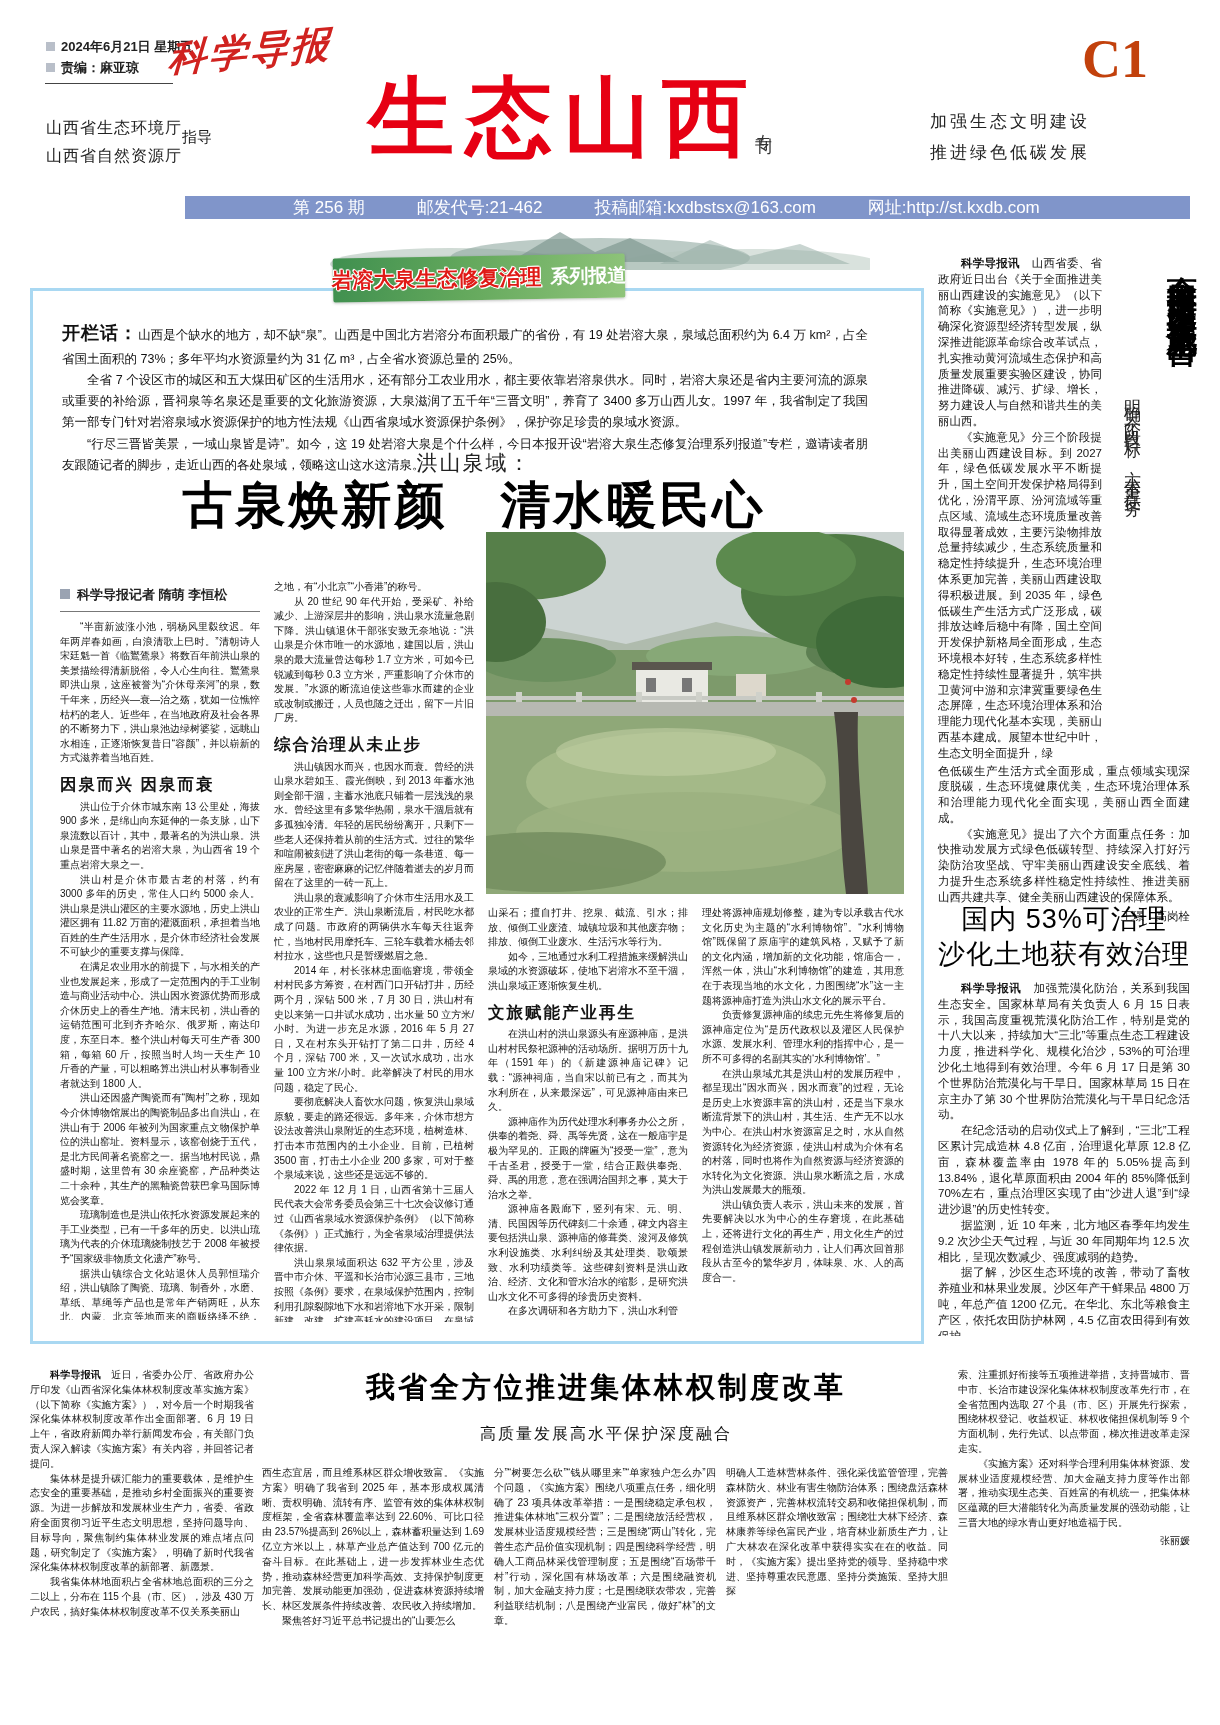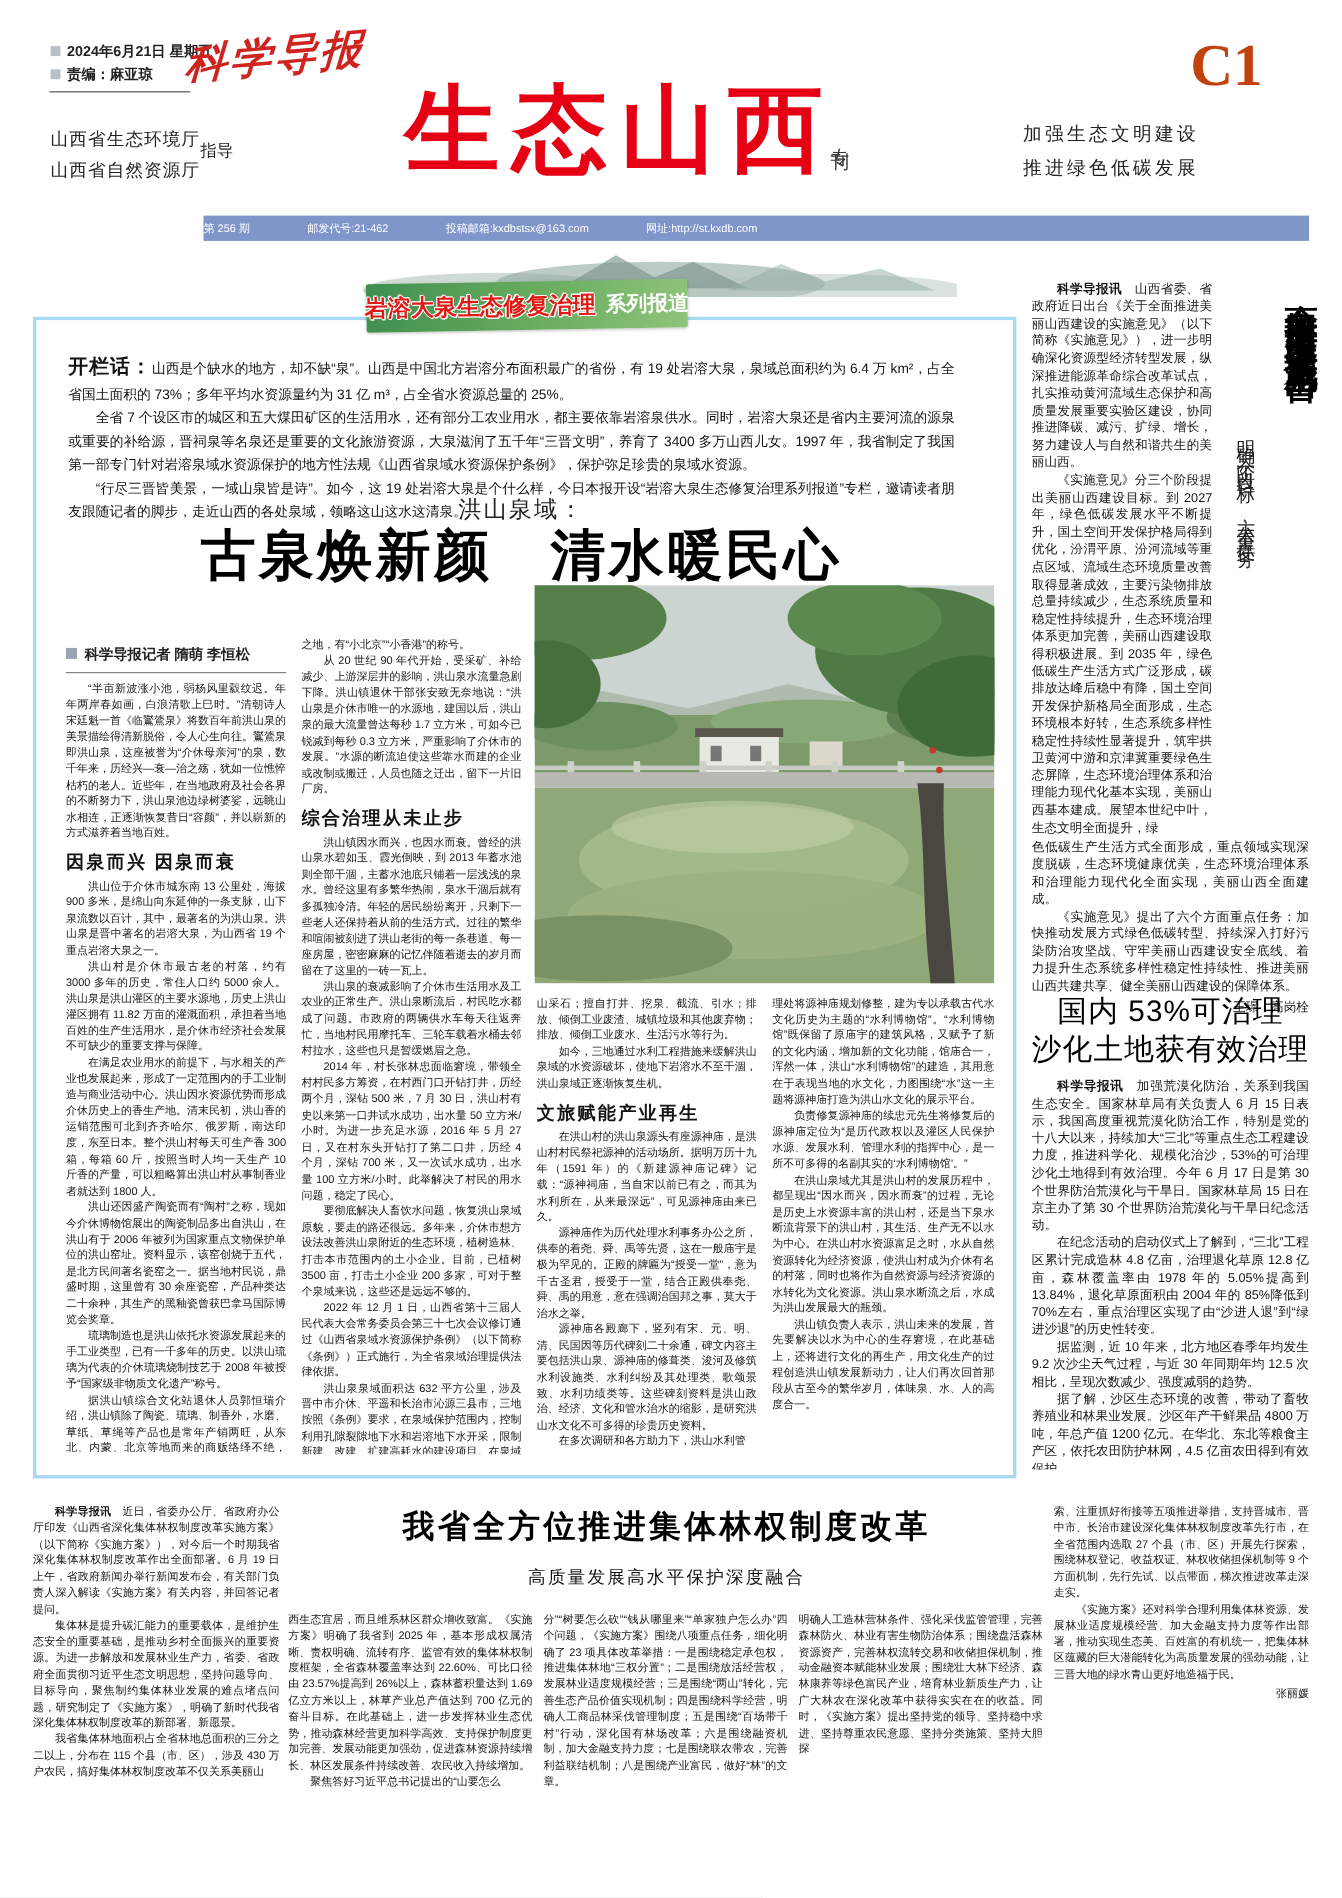--- a/index.html
+++ b/index.html
@@ -20,22 +20,22 @@
               font-size:86px;line-height:96px;color:#e60013;letter-spacing:12px;white-space:nowrap;}
   .title-tag{left:752px;top:120px;writing-mode:vertical-rl;font-size:17px;letter-spacing:5px;
              color:#333;font-family:"Liberation Serif",serif;}
   .pageno{left:1082px;top:28px;font-family:"Liberation Serif",serif;font-weight:bold;
           font-size:54px;color:#c2410c;}
   .slogans{left:930px;top:106px;font-family:"Liberation Serif",serif;font-size:17px;
            line-height:31px;letter-spacing:3px;color:#222;}
 
   
   .issue-bar{left:185px;top:196px;width:1005px;height:23px;background:#8095ca;display:flex;
-             align-items:center;box-sizing:border-box;gap:52px;
-             color:#fff;font-size:10px;white-space:nowrap;}
+             align-items:center;padding-left:108px;box-sizing:border-box;gap:52px;
+             color:#fff;font-size:17px;white-space:nowrap;}
 
   
   .main-box{left:30px;top:288px;width:888px;height:1050px;border:3px solid #a9d8f2;}
 
   .mountains{left:330px;top:218px;width:540px;height:52px;z-index:3;}
   .banner{left:333px;top:256px;width:292px;height:44px;z-index:4;transform:rotate(-1deg);
           background:linear-gradient(100deg,#3f8f4f,#63a85c 45%,#8fc47a);
           display:flex;align-items:center;justify-content:center;border-radius:2px;
           box-shadow:0 1px 3px rgba(0,0,0,.25);white-space:nowrap;}
   .banner-title{font-size:21px;font-weight:900;color:#e01a16;
@@ -265,21 +265,21 @@
       <div class="blk t-p">我省集体林地面积占全省林地总面积的三分之二以上，分布在 115 个县（市、区），涉及 430 万户农民，搞好集体林权制度改革不仅关系美丽山</div>
     </div>
   <div class="abs bcol bot-col2">
       <div class="blk t-p ni">西生态宜居，而且维系林区群众增收致富。《实施方案》明确了我省到 2025 年，基本形成权属清晰、责权明确、流转有序、监管有效的集体林权制度框架，全省森林覆盖率达到 22.60%、可比口径由 23.57%提高到 26%以上，森林蓄积量达到 1.69 亿立方米以上，林草产业总产值达到 700 亿元的奋斗目标。在此基础上，进一步发挥林业生态优势，推动森林经营更加科学高效、支持保护制度更加完善、发展动能更加强劲，促进森林资源持续增长、林区发展条件持续改善、农民收入持续增加。</div>
       <div class="blk t-p">聚焦答好习近平总书记提出的“山要怎么</div>
     </div>
   <div class="abs bcol bot-col3">
       <div class="blk t-p ni">分”“树要怎么砍”“钱从哪里来”“单家独户怎么办”四个问题，《实施方案》围绕八项重点任务，细化明确了 23 项具体改革举措：一是围绕稳定承包权，推进集体林地“三权分置”；二是围绕放活经营权，发展林业适度规模经营；三是围绕“两山”转化，完善生态产品价值实现机制；四是围绕科学经营，明确人工商品林采伐管理制度；五是围绕“百场带千村”行动，深化国有林场改革；六是围绕融资机制，加大金融支持力度；七是围绕联农带农，完善利益联结机制；八是围绕产业富民，做好“林”的文章。</div>
     </div>
   <div class="abs bcol bot-col4">
-      <div class="blk t-p ni">明确人工造林营林条件、强化采伐监管管理，完善森林防火、林业有害生物防治体系；围绕盘活森林资源资产，完善林权流转交易和收储担保机制，推动金融资本赋能林业发展；围绕壮大林下经济、森林康养等绿色富民产业，培育林业新质生产力，让广大林农在深化改革中获得实实在在的收益。同时，《实施方案》提出坚持党的领导、坚持稳中求进、坚持尊重农民意愿、坚持分类施策、坚持大胆探</div>
+      <div class="blk t-p ni">明确人工造林营林条件、强化采伐监管管理，完善森林防火、林业有害生物防治体系；围绕盘活森林资源资产，完善林权流转交易和收储担保机制，而且维系林区群众增收致富；围绕壮大林下经济、森林康养等绿色富民产业，培育林业新质生产力，让广大林农在深化改革中获得实实在在的收益。同时，《实施方案》提出坚持党的领导、坚持稳中求进、坚持尊重农民意愿、坚持分类施策、坚持大胆探</div>
     </div>
   <div class="abs bcol bot-col5">
       <div class="blk t-p ni">索、注重抓好衔接等五项推进举措，支持晋城市、晋中市、长治市建设深化集体林权制度改革先行市，在全省范围内选取 27 个县（市、区）开展先行探索，围绕林权登记、收益权证、林权收储担保机制等 9 个方面机制，先行先试、以点带面，梯次推进改革走深走实。</div>
       <div class="blk t-p">《实施方案》还对科学合理利用集体林资源、发展林业适度规模经营、加大金融支持力度等作出部署，推动实现生态美、百姓富的有机统一，把集体林区蕴藏的巨大潜能转化为高质量发展的强劲动能，让三晋大地的绿水青山更好地造福于民。</div>
       <div class="blk t-sig">张丽媛</div>
     </div>
 
 </div>
 
 </body></html>

